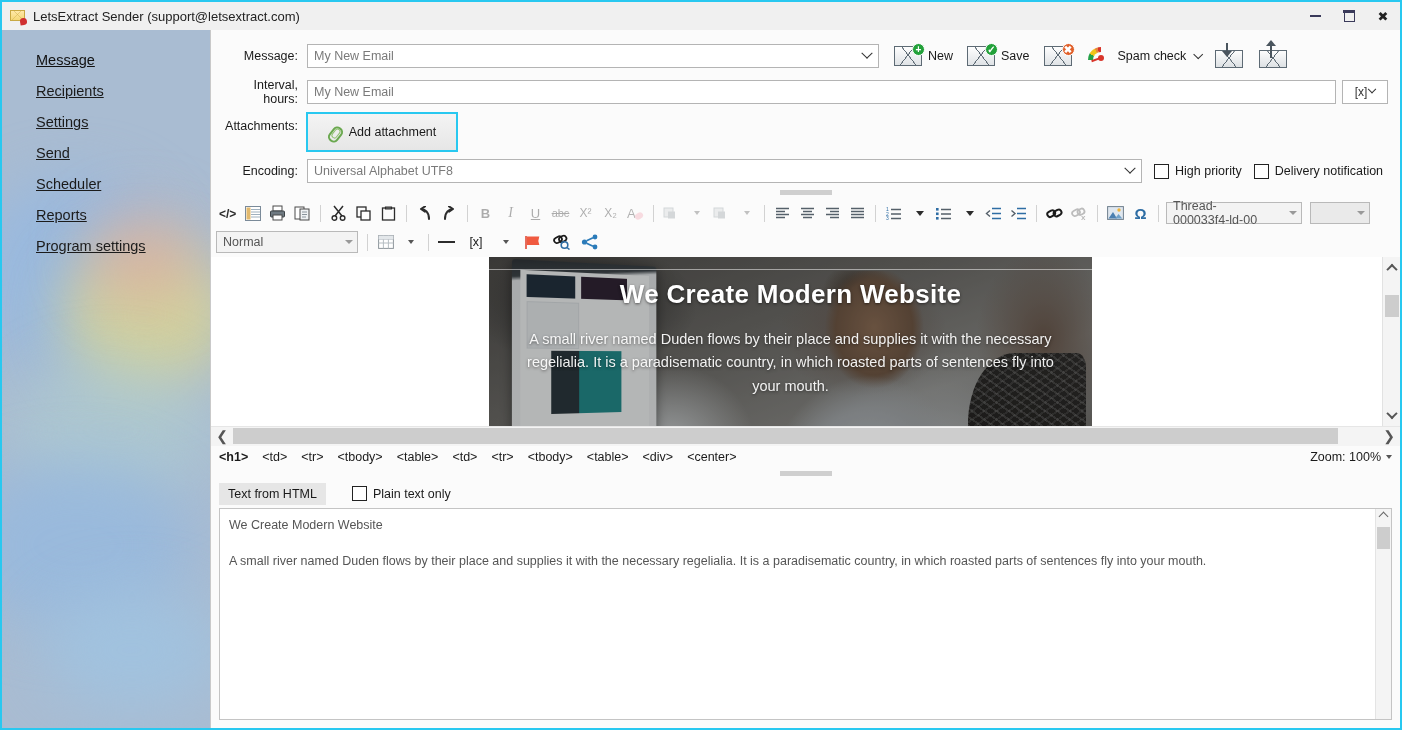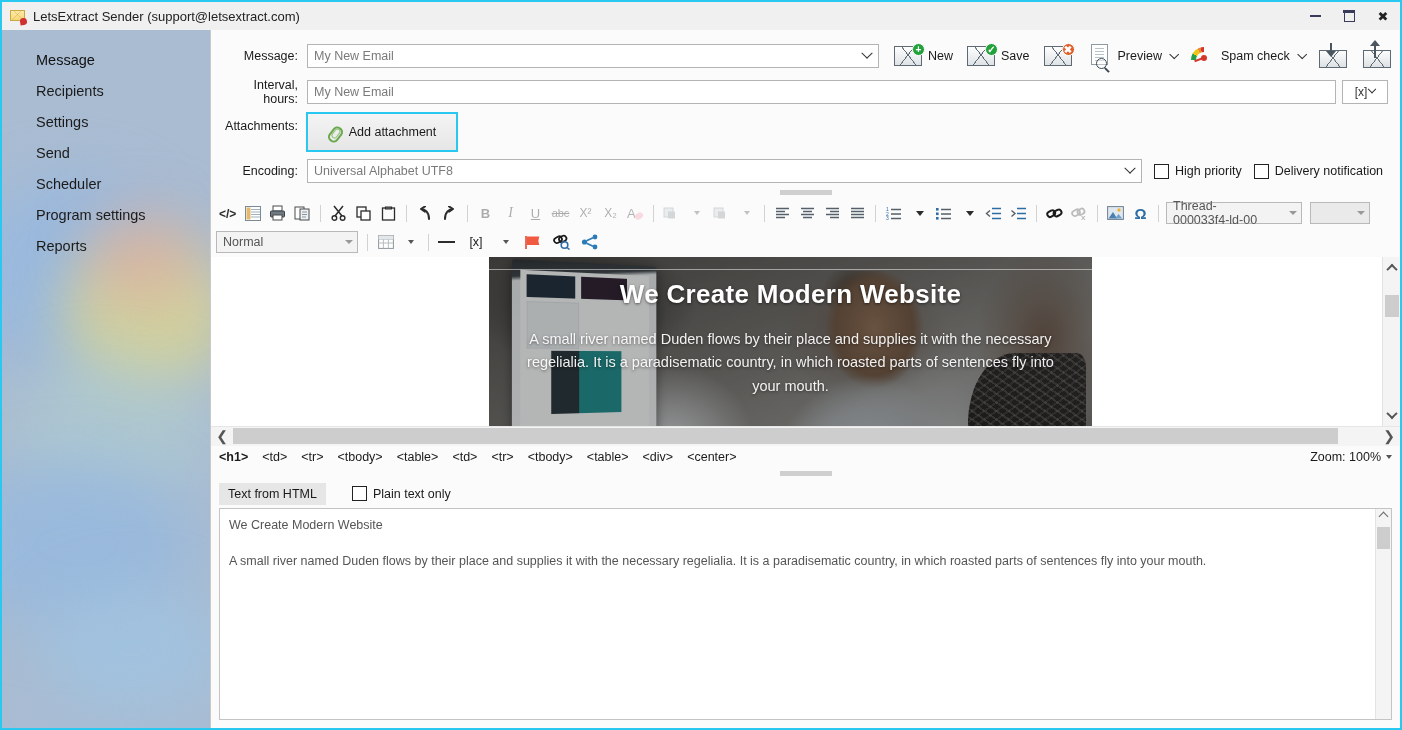--- a/index.html
+++ b/index.html
@@ -67,20 +67,21 @@
   .b2{ width:170px;height:150px; left:60px; top:210px; background:rgba(224,216,140,.75);}
   .b3{ width:110px;height:95px; left:85px; top:180px; background:rgba(226,168,155,.6);}
   .b4{ width:200px;height:140px; left:10px; top:330px; background:rgba(176,208,208,.55);}
   .b5{ width:230px;height:170px; left:-40px; top:430px; background:rgba(150,185,222,.8);}
   .b6{ width:180px;height:120px; left:40px; top:560px; background:rgba(160,195,225,.85);}
   .nav { position:relative; padding-top:14px; }
   .nav-item {
     height:31px; display:flex; align-items:center;
     padding-left:34px; font-size:14.5px; color:#1b1b1b;
     cursor:pointer;
+    text-decoration:underline;
   }
   .nav-item.active { color:#111; }
 
   
   .right { flex:1 1 auto; display:flex; flex-direction:column; min-width:0;
            background:#fbfbfb; border-left:1px solid #c9c9c9;}
 
   
   .form {
     background:#fbfbfb;
@@ -382,24 +383,24 @@
         <div class="nav-item">
             <span>Settings</span>
           </div>
         <div class="nav-item">
             <span>Send</span>
           </div>
         <div class="nav-item">
             <span>Scheduler</span>
           </div>
         <div class="nav-item">
+            <span>Reports</span>
+          </div>
+        <div class="nav-item">
             <span>Program settings</span>
-          </div>
-        <div class="nav-item">
-            <span>Reports</span>
           </div>
       </div>
     </div>
 
     <div class="right">
 
       <div class="form">
 
         <div class="frow">
           <div class="flabel">Message:</div>
@@ -423,28 +424,20 @@
                   <span class="base"></span>
                   <span class="badge green">✓</span>
                 </span>
               <span>Save</span>
             </div>
             <div class="tbtn">
               <span class="env-ico">
                   <span class="base"></span>
                   <span class="badge red">✖</span>
                 </span>
-            </div>
-            <div class="tbtn">
-              <span class="prev-ico">
-                  <span class="pg"></span>
-                  <span class="mag"></span>
-                </span>
-              <span>Preview</span>
-              <span class="small-chev"></span>
             </div>
             <div class="tbtn">
               <span class="gauge">
                   <span class="arc"></span>
                   <span class="inner"></span>
                   <span class="needle"></span>
                   <span class="hub"></span>
                 </span>
               <span>Spam check</span>
               <span class="small-chev"></span>

